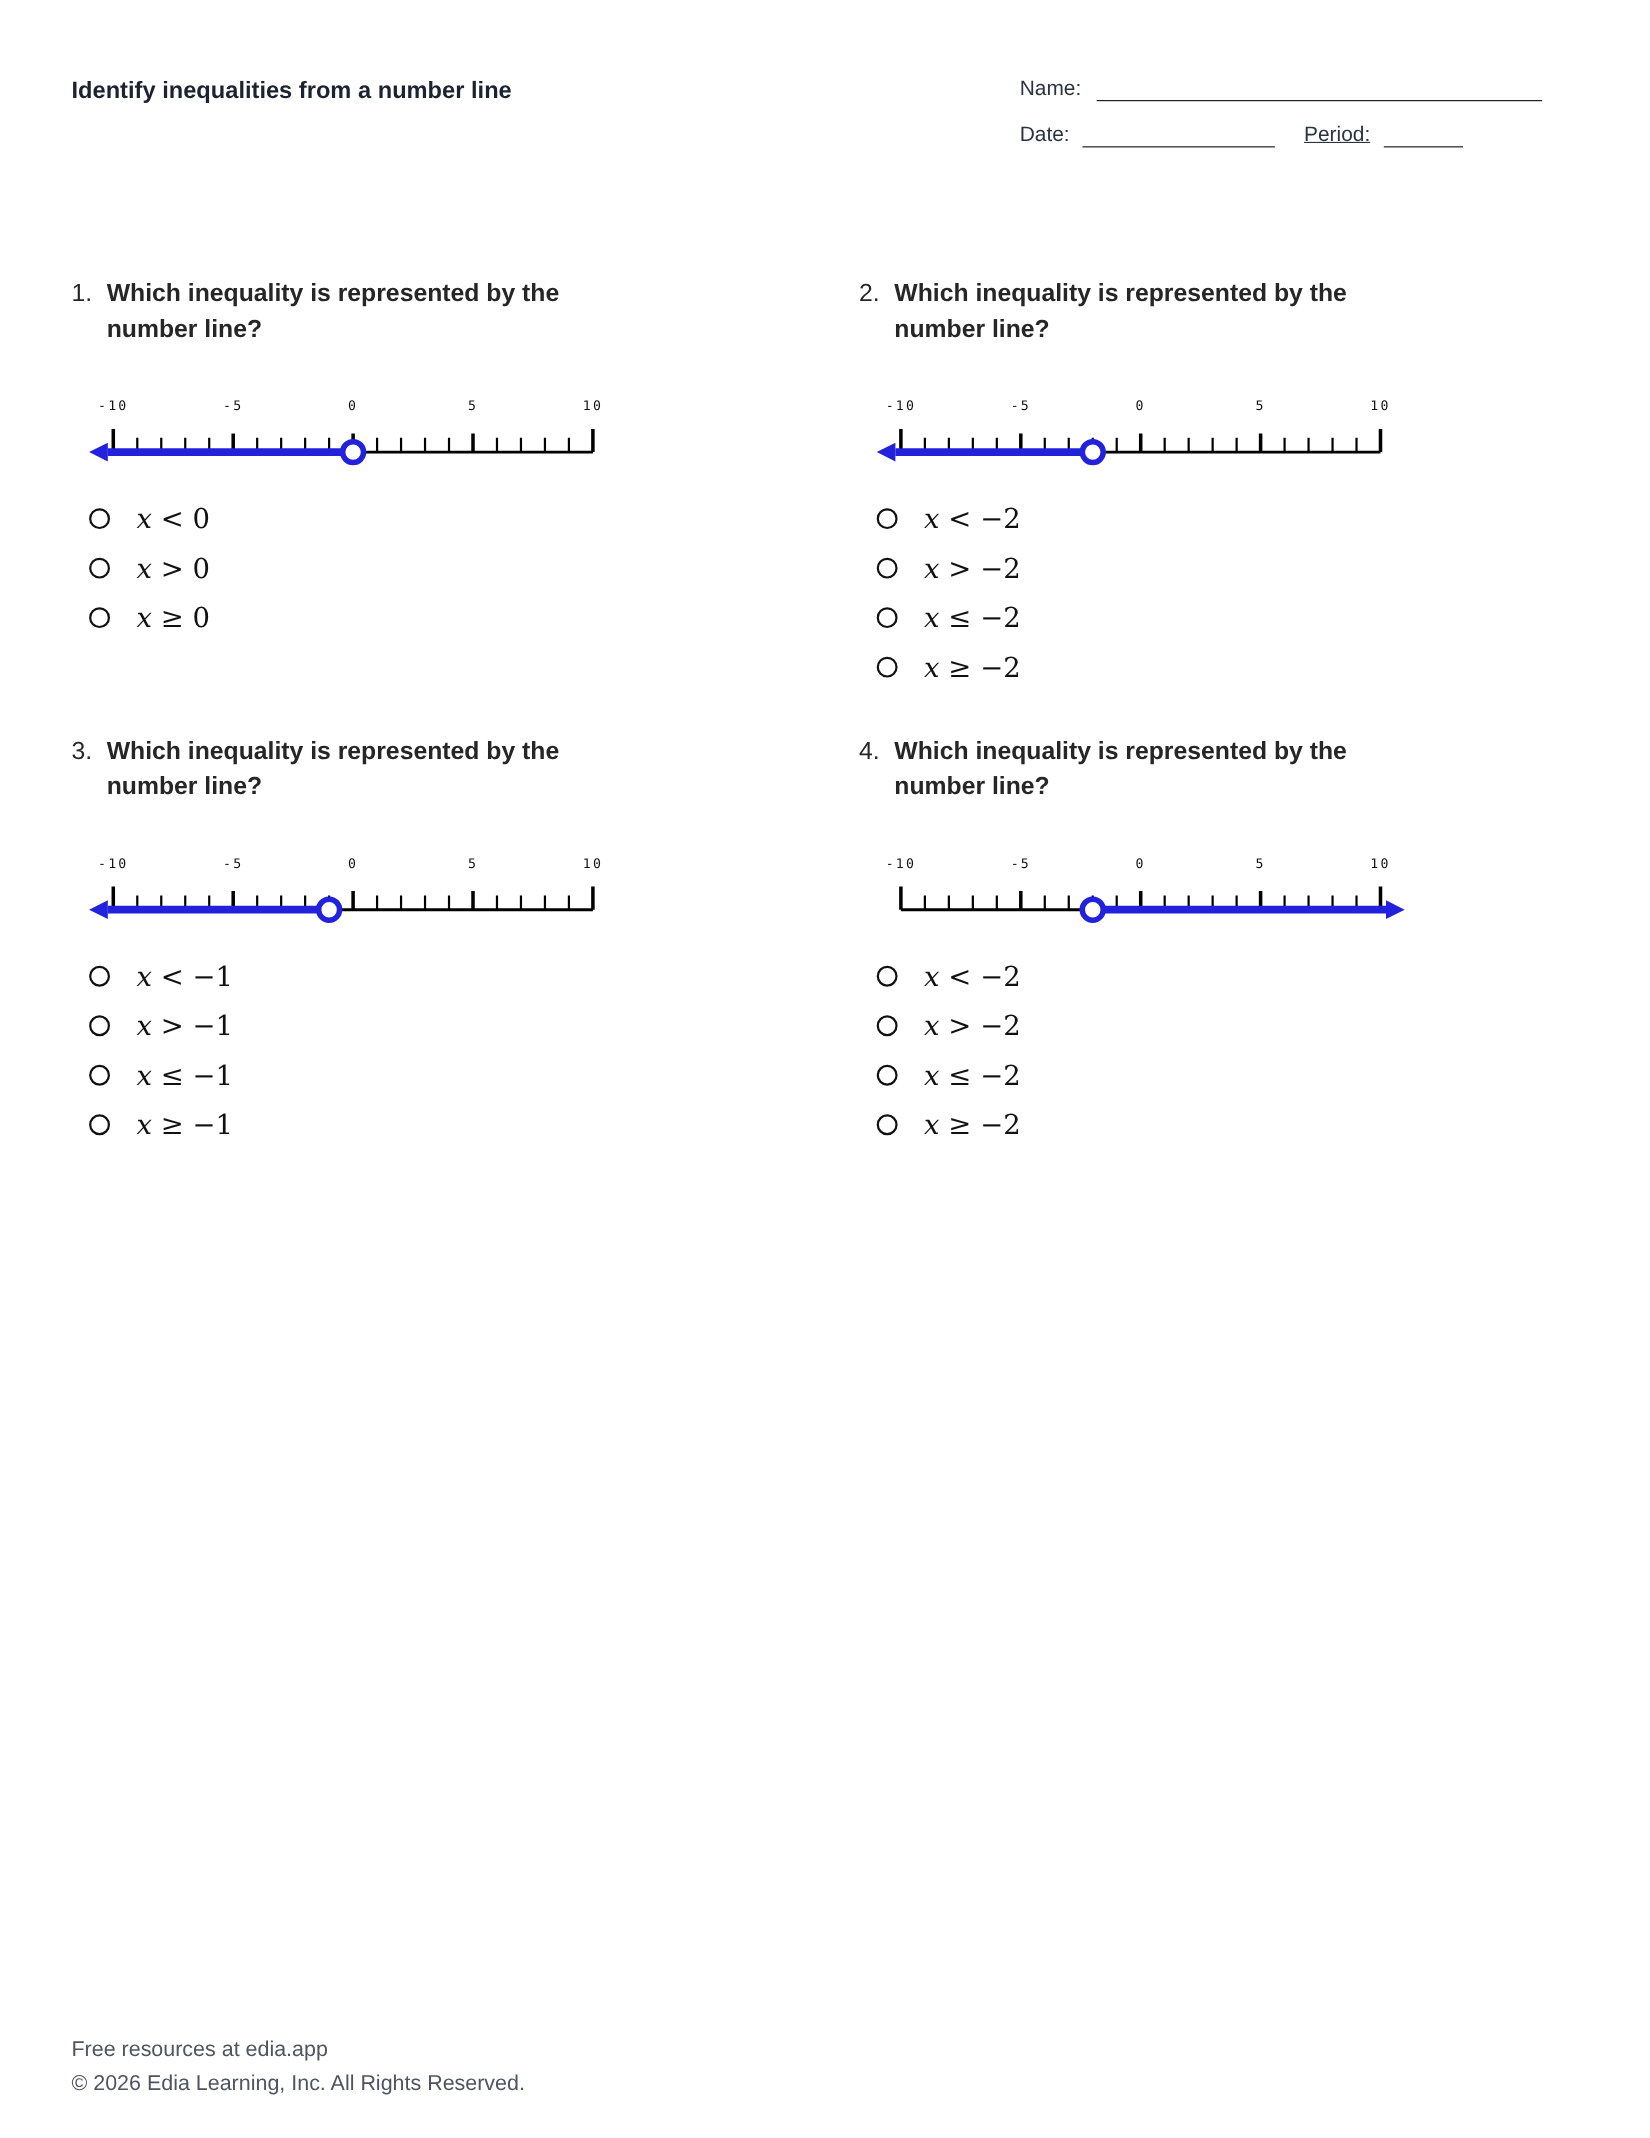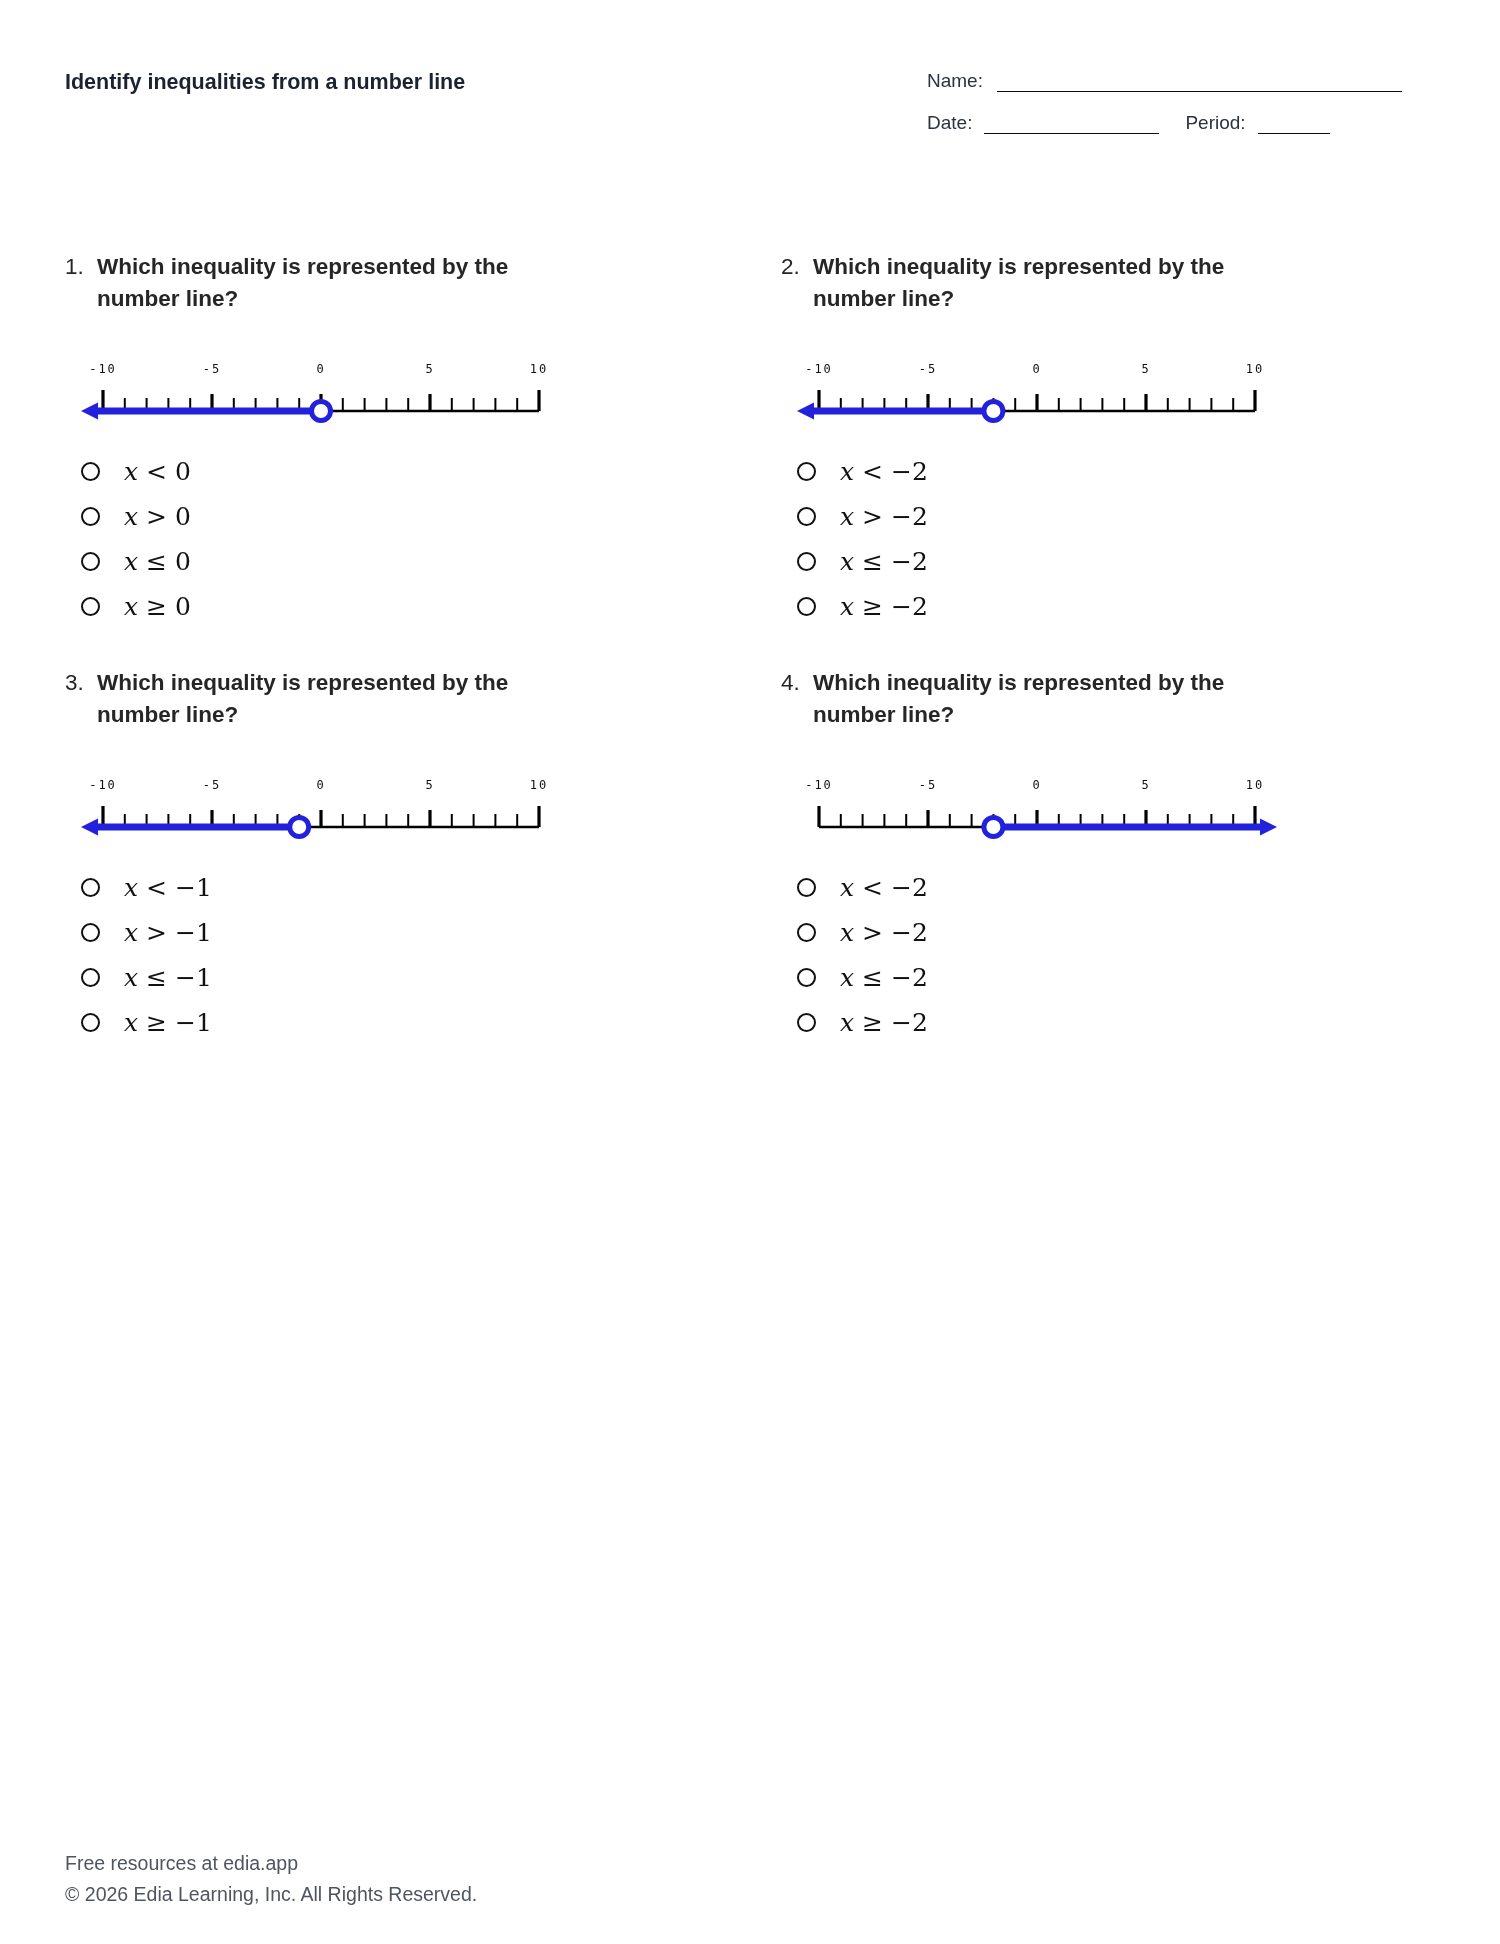--- a/index.html
+++ b/index.html
@@ -12,21 +12,21 @@
   
   .header{display:flex;justify-content:space-between;align-items:flex-start;}
   .title-block{max-width:600px;}
   .title-line{font-size:21.5px;font-weight:bold;color:#1c2330;line-height:1.55;}
   .fields{width:475px;font-size:19px;color:#2b3240;padding-top:4px;}
   .field-row{display:flex;align-items:flex-end;margin-bottom:20px;}
   .flabel{flex:0 0 auto;padding-right:12px;}
   .fline{display:inline-block;border-bottom:1.8px solid #0c0c0c;height:19px;}
   .fline-name{flex:1;margin-left:2px;}
   .fline-date{width:175px;}
-  .flabel-period{margin-left:26px;}
+  .flabel-period{margin-left:26px;text-decoration:underline;}
   .fline-period{width:72px;}
   
   .questions{display:grid;grid-template-columns:1fr 1fr;column-gap:95px;row-gap:36px;margin-top:97px;}
   .question{min-height:380px;}
   .prompt{display:flex;font-size:22.5px;line-height:1.42;color:#262626;}
   .qnum{flex:0 0 32px;}
   .qtext{max-width:468px;font-weight:bold;}
   .numberline{display:block;margin:42px 0 14px 12px;}
   .options{margin-left:16px;}
   .option{display:flex;align-items:center;gap:24px;height:45px;}
@@ -102,24 +102,20 @@
           <div class="option">
             <span class="radio"></span>
             <span class="math"><span class="mi">x</span><span class="op">&lt;</span><span class="mn">0</span></span>
           </div>
           <div class="option">
             <span class="radio"></span>
             <span class="math"><span class="mi">x</span><span class="op">&gt;</span><span class="mn">0</span></span>
           </div>
           <div class="option">
             <span class="radio"></span>
-            <span class="math"><span class="mi">x</span><span class="op">≤</span><span class="mn">0</span></span>
-          </div>
-          <div class="option">
-            <span class="radio"></span>
             <span class="math"><span class="mi">x</span><span class="op">≥</span><span class="mn">0</span></span>
           </div>
         </div>
   </section>
 
   <section class="question">
     <div class="prompt">
       <span class="qnum">2.</span>
       <span class="qtext">Which inequality is represented by the number line?</span>
     </div>

